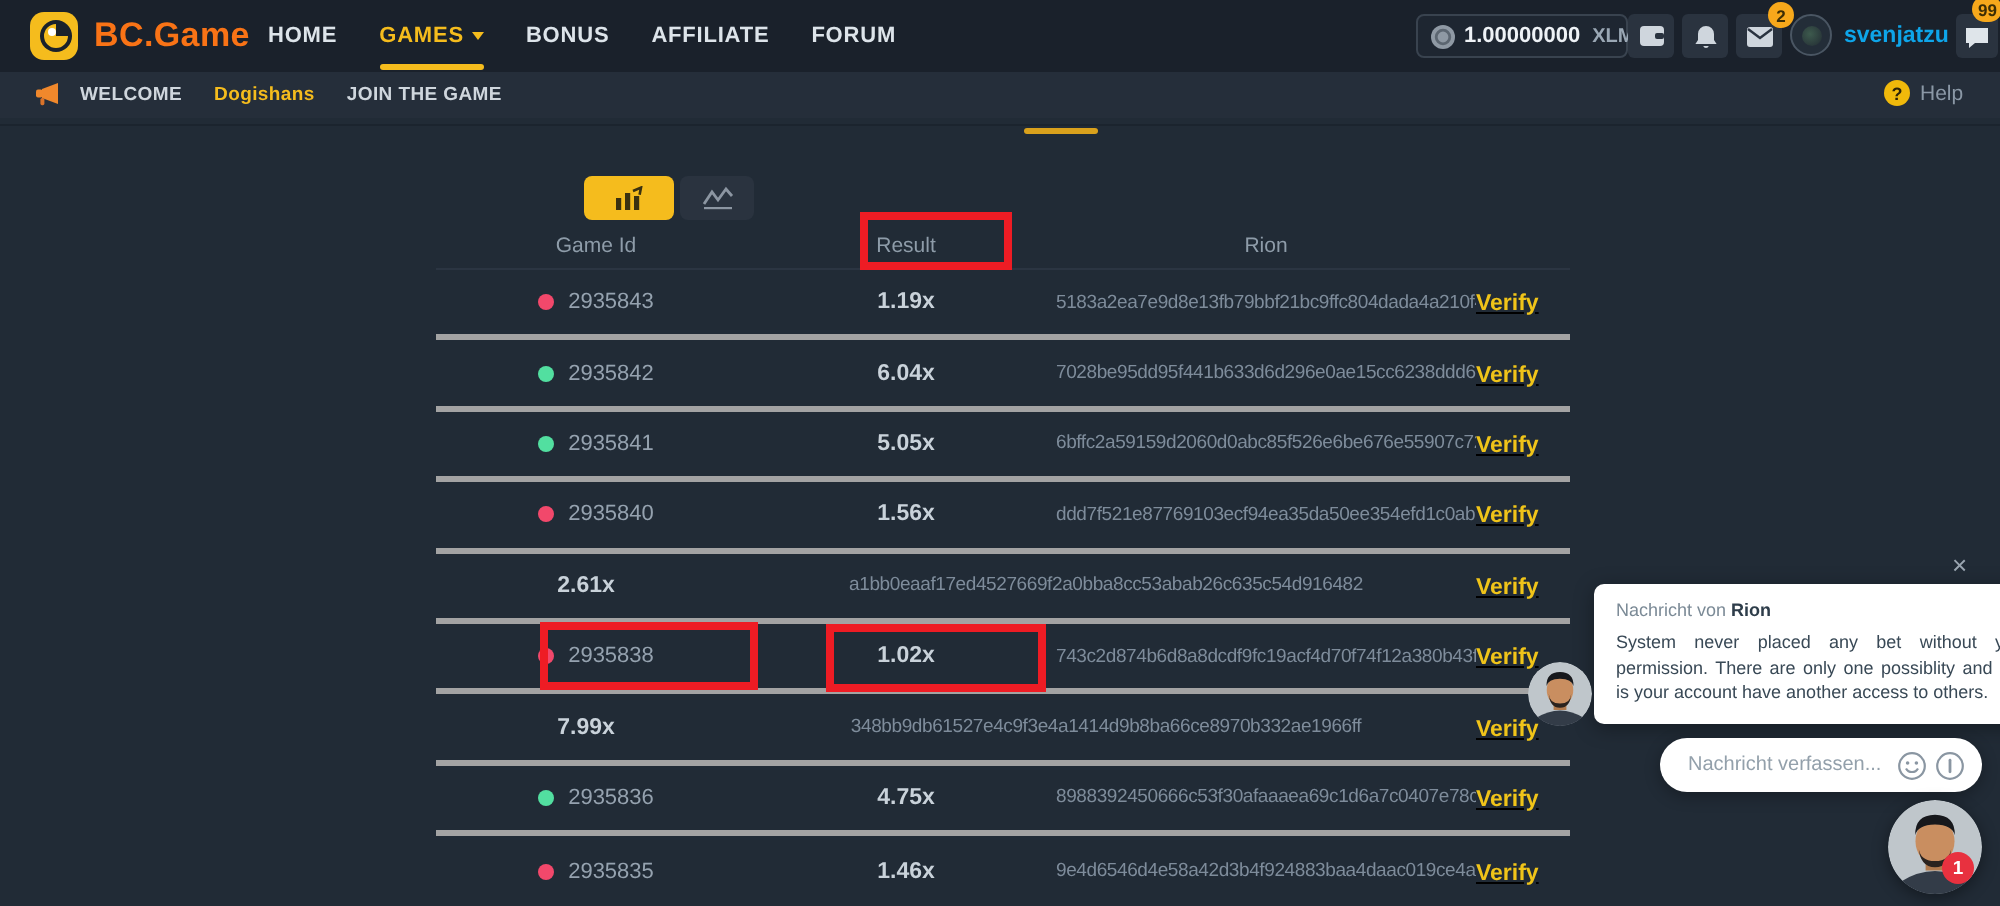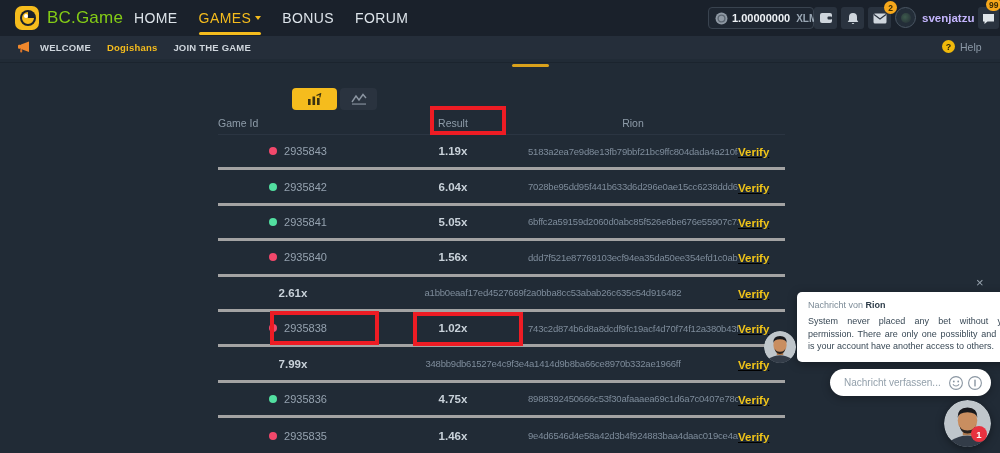--- a/index.html
+++ b/index.html
@@ -6,40 +6,40 @@
   *{box-sizing:border-box;}
   .screen{
     position:relative;width:1000px;height:453px;overflow:hidden;
     background:#212b36;
     font-family:"Liberation Sans","DejaVu Sans",sans-serif;
     -webkit-font-smoothing:antialiased;
   }
   
   .topnav{position:absolute;top:0;left:0;right:0;height:36px;background:#1a212b;z-index:20;}
   .logo{position:absolute;left:14px;top:5px;display:flex;align-items:center;gap:7px;cursor:pointer;}
-  .logo .brand{color:#84cc16;font-size:17px;font-weight:normal;letter-spacing:.2px;}
+  .logo .brand{color:#f97316;font-size:17px;font-weight:bold;letter-spacing:.2px;}
   .main-nav{position:absolute;left:134px;top:0;height:36px;display:flex;align-items:center;gap:21px;}
   .nav-item{position:relative;height:36px;display:flex;align-items:center;color:#dde4ea;
-    font-size:14px;font-weight:normal;letter-spacing:.4px;cursor:pointer;}
+    font-size:11px;font-weight:bold;letter-spacing:.4px;cursor:pointer;}
   .nav-item.active{color:var(--accent,#f5bc1d);}
   .nav-item.active::after{content:"";position:absolute;left:0;right:0;bottom:1px;height:3px;
     background:var(--accent,#f5bc1d);border-radius:2px;}
   .caret{width:0;height:0;border-left:3.5px solid transparent;border-right:3.5px solid transparent;
     border-top:4px solid currentColor;display:inline-block;margin-left:4px;}
   .balance{position:absolute;left:708px;top:7px;width:106px;height:22px;border:1px solid #39434f;
     background:#1e2631;border-radius:4px;display:flex;align-items:center;padding:0 6px;gap:4px;cursor:pointer;}
   .balance .amount{color:#eef2f6;font-size:11px;font-weight:bold;}
   .balance .cur{color:#9aa7b4;font-size:10px;font-weight:bold;margin-left:2px;}
   .balance .caret{color:#9aa7b4;}
   .iconbtn{position:absolute;top:7px;width:23px;height:22px;background:#2a333f;border-radius:3px;
     display:flex;align-items:center;justify-content:center;cursor:pointer;}
   .badge{position:absolute;min-width:13px;height:13px;border-radius:7px;background:var(--badge-orange,#f7a81b);
     color:#3d2e05;font-size:8.5px;font-weight:bold;display:flex;align-items:center;justify-content:center;
     padding:0 3px;z-index:5;}
-  .user{position:absolute;left:895px;top:7px;display:flex;align-items:center;gap:6px;cursor:pointer;color:#c4b5fd;}
+  .user{position:absolute;left:895px;top:7px;display:flex;align-items:center;gap:6px;cursor:pointer;color:#0ea5e9;}
   .user .uavatar{width:21px;height:21px;border-radius:50%;background:#232d38;border:1px solid #4a5663;
     position:relative;overflow:hidden;}
   .user .uavatar::after{content:"";position:absolute;left:5px;top:5px;width:10px;height:10px;border-radius:50%;
     background:radial-gradient(circle at 40% 40%, #3d5a4d, #222b33);}
   .user .uname{font-size:11.5px;font-weight:bold;}
   .user .caret{color:#9aa7b4;}
   
   .announce{position:absolute;top:36px;left:0;right:0;height:23px;background:#252e3a;z-index:15;
     display:flex;align-items:center;}
   .announce .texts{position:absolute;left:40px;display:flex;gap:16px;font-size:9.5px;font-weight:bold;
@@ -52,21 +52,21 @@
   
   .content-topline{position:absolute;top:62px;left:0;right:0;height:1px;background:#1b242e;}
   .tab-indicator{position:absolute;top:64px;left:512px;width:37px;height:3px;background:#d9a11c;border-radius:2px;}
   .toggles{position:absolute;top:88px;left:292px;display:flex;gap:3px;}
   .tgl{width:45px;height:22px;border-radius:4px;display:flex;align-items:center;justify-content:center;cursor:pointer;}
   .tgl.on{background:var(--accent,#f5bc1d);}
   .tgl.off{background:#2a333f;width:37px;}
   
   .thead{position:absolute;top:112px;left:218px;width:567px;height:23px;display:flex;align-items:center;
     border-bottom:1px solid #2b3542;color:#8e9ca9;font-size:10.5px;}
-  .col-game{width:160px;}
+  .col-game{width:160px;text-align:center;}
   .col-result{width:150px;text-align:center;}
   .col-hash{flex:1;text-align:center;overflow:hidden;}
   .col-verify{width:47px;text-align:left;}
   .tbody{position:absolute;top:135px;left:218px;width:567px;}
   .trow{display:flex;align-items:center;height:35.4px;border-bottom:3px solid #a3a3a3;}
   .trow:last-child{border-bottom:none;}
   .gcell{width:160px;display:flex;align-items:center;justify-content:center;gap:7px;}
   .dot{width:8px;height:8px;border-radius:50%;}
   .dot.red{background:var(--red-dot,#f2486b);}
   .dot.green{background:var(--green-dot,#52dfa0);}
@@ -143,20 +143,24 @@
   </div>
         <div class="nav-item active">
     <span class="nav-label">GAMES</span>
     <span class="caret"></span>
   </div>
         <div class="nav-item">
     <span class="nav-label">BONUS</span>
 
   </div>
         <div class="nav-item">
+    <span class="nav-label">AFFILIATE</span>
+
+  </div>
+        <div class="nav-item">
     <span class="nav-label">FORUM</span>
 
   </div>
       </nav>
 
     <div class="balance">
       <span>
         <svg width="13" height="13" viewBox="0 0 13 13">
           <circle cx="6.5" cy="6.5" r="6" fill="#8f99a4"></circle>
           <circle cx="6.5" cy="6.5" r="3.4" fill="none" stroke="#5c6671" stroke-width="1.4"></circle>

